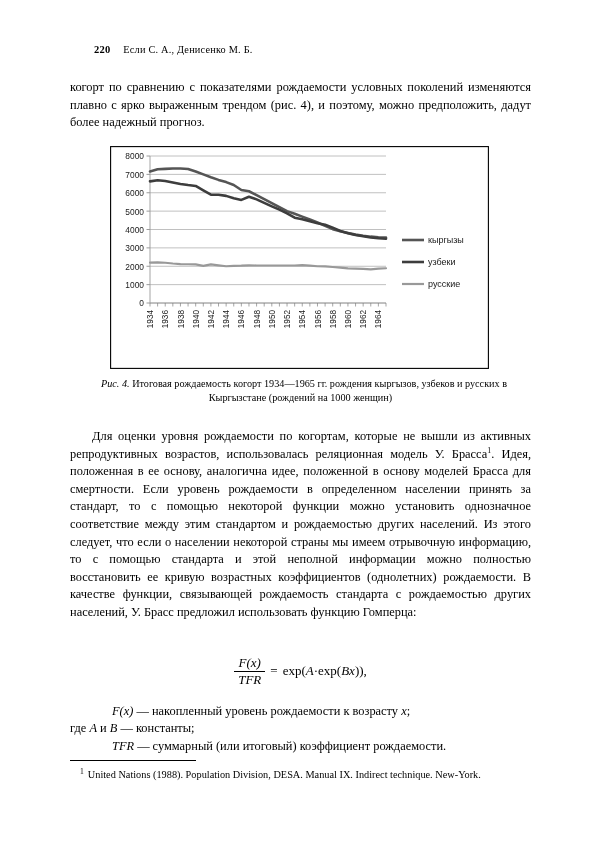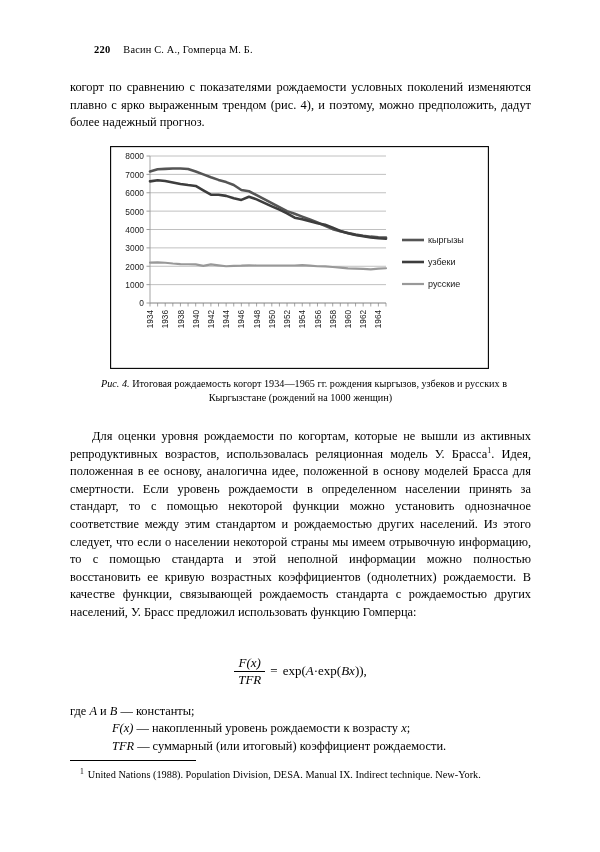--- a/index.html
+++ b/index.html
@@ -171,21 +171,21 @@
     vertical-align: super;
     line-height: 0;
   }
 </style>
 </head>
 <body>
 
 <div class="page">
 
   <div class="runhead">
-    <span class="folio">220</span><span class="authors">Васин С. А., Гомперца М. Б.</span>
+    <span class="folio">220</span><span class="authors">Если С. А., Денисенко М. Б.</span>
   </div>
 
   <div class="para" id="para-intro">когорт по сравнению с показателями рождаемости условных поколений изменяются плавно с ярко выраженным трендом (рис. 4), и поэтому, можно предположить, дадут более надежный прогноз.</div>
 
   <div class="figure">
     <svg id="chart-svg" width="379" height="223" viewBox="0 0 379 223">
         <rect x="0.6" y="0.6" width="377.8" height="221.8" fill="#ffffff" stroke="#000000" stroke-width="1.1"></rect>
         <line x1="40" y1="157" x2="276" y2="157" stroke="#b0b0b0" stroke-width="0.8"></line>
         <line x1="36.5" y1="157" x2="40" y2="157" stroke="#808080" stroke-width="0.8"></line>
         <text x="34" y="160.4" text-anchor="end" font-family="&quot;Liberation Sans&quot;, sans-serif" font-size="8.4" fill="#1a1a1a">0</text>
@@ -288,21 +288,21 @@
       <span class="frac">
         <span class="num">F(x)</span>
         <span class="den">TFR</span>
       </span>
       <span class="rhs">=</span>
       <span class="rhs"><span>exp(</span><span class="it">A</span><span>·</span><span>exp(</span><span class="it">B</span><span class="it">x</span><span>)),</span></span>
     </span>
   </div>
 
   <div class="whereblock">
+    <div class="row r2"><span class="it">F(x)</span><span> — накопленный уровень рождаемости к возрасту </span><span class="it">x</span><span>;</span></div>
     <div class="row r1"><span>где </span><span class="it">A</span><span> и </span><span class="it">B</span><span> — константы;</span></div>
-    <div class="row r2"><span class="it">F(x)</span><span> — накопленный уровень рождаемости к возрасту </span><span class="it">x</span><span>;</span></div>
     <div class="row r3"><span class="it">TFR</span><span> — суммарный (или итоговый) коэффициент рождаемости.</span></div>
   </div>
 
   <div class="footnote-rule"></div>
   <div class="footnote"><span class="fn-num">1</span><span>United Nations (1988). Population Division, DESA. Manual IX. Indirect technique. New-York.</span></div>
 
 </div>
 
 </body></html>

